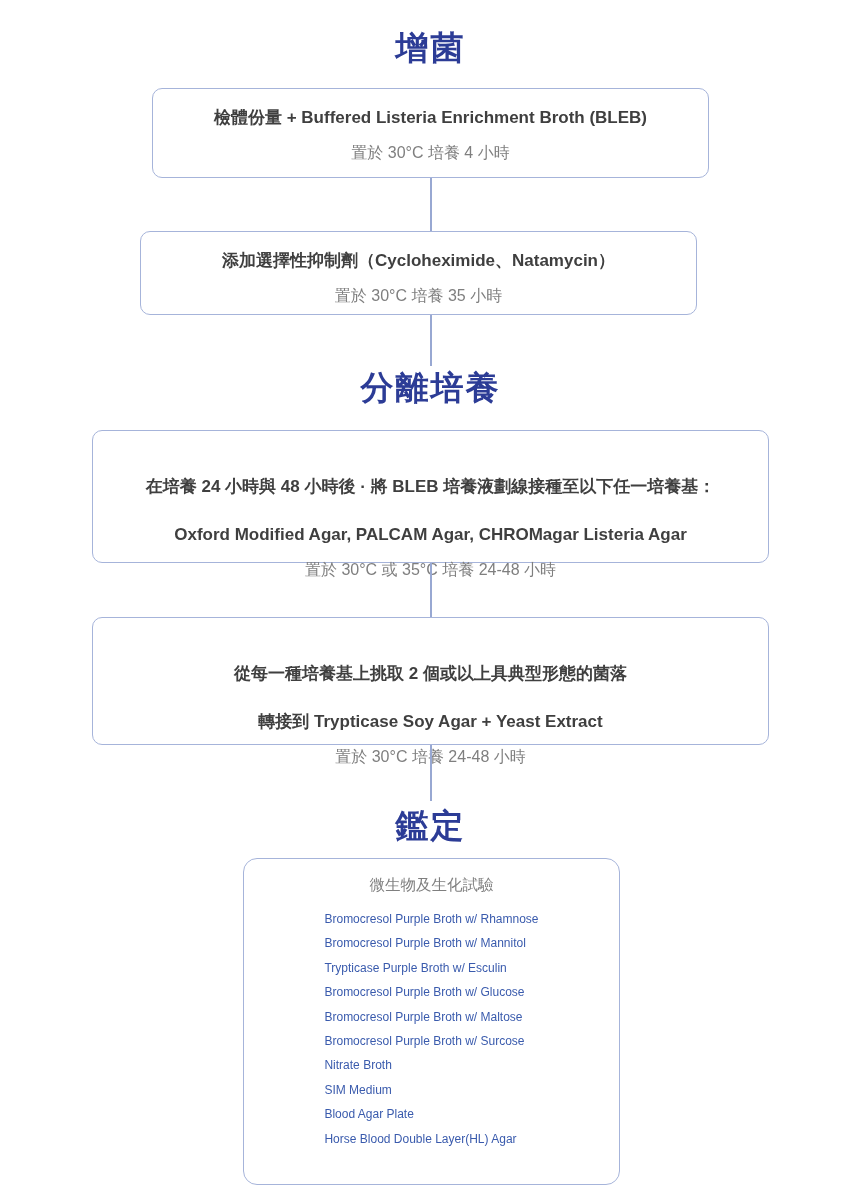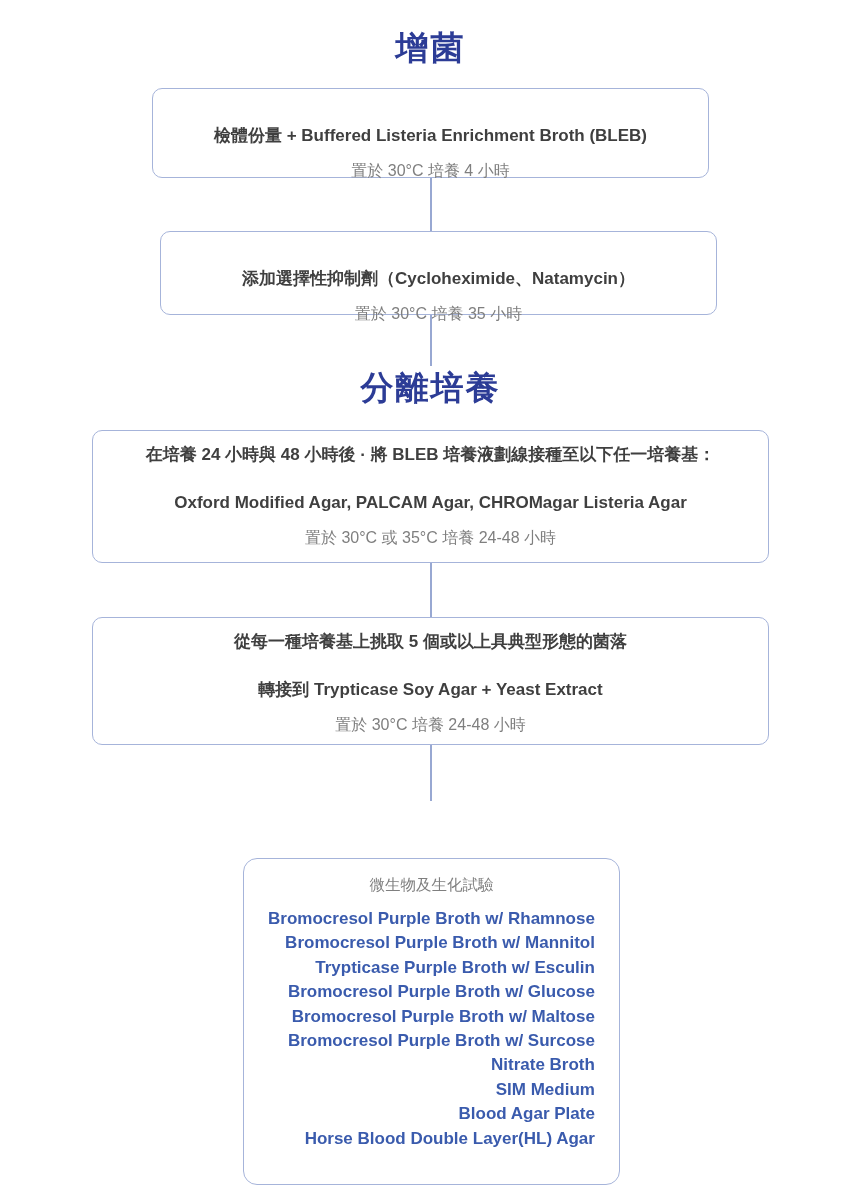--- a/index.html
+++ b/index.html
@@ -43,78 +43,79 @@
     line-height:24px;
   }
   .box .main2{
     font-size:17px;font-weight:bold;color:var(--dark-text);
     line-height:24px;margin-top:24px;
   }
   .box .note{
     font-size:16px;color:var(--gray-text);
     line-height:18px;margin-top:14px;
   }
-  .pad-sm{padding-top:35px;}
-  .pad-lg{padding-top:12px;}
+  .pad-sm{padding-top:17px;}
+  .pad-lg{padding-top:44px;}
   .connector{
     position:absolute;left:430px;width:1.5px;
     background:var(--connector);
   }
   .idbox{border-radius:14px;}
   .id-header{
     font-size:15.5px;color:var(--gray-text);
     line-height:20px;margin-top:16px;
   }
   .media-list{
     list-style:none;margin:12px 0 0 0;padding:0;
   }
   .media-list li{
-    font-size:17px;font-weight:bold;color:var(--item-blue);
-    line-height:24.4px;text-align:right;
+    font-size:12px;font-weight:normal;color:var(--item-blue);
+    line-height:24.4px;text-align:left;
   }
 </style>
 </head>
 <body>
 
 <div class="page">
 
   <h1 class="sec-title" style="top:28px">增菌</h1>
 
   <div class="box pad-sm" style="left:152px;top:88px;width:557px;height:90px">
     <div class="main">檢體份量 + Buffered Listeria Enrichment Broth (BLEB)</div>
     <div class="note">置於 30°C 培養 4 小時</div>
   </div>
 
   <div class="connector" style="top:178px;height:53px"></div>
 
-  <div class="box pad-sm" style="left:160px;top:231px;width:557px;height:84px">
+  <div class="box pad-sm" style="left:140px;top:231px;width:557px;height:84px">
     <div class="main">添加選擇性抑制劑（Cycloheximide、Natamycin）</div>
     <div class="note">置於 30°C 培養 35 小時</div>
   </div>
 
   <div class="connector" style="top:315px;height:51px"></div>
 
   <h1 class="sec-title" style="top:368px">分離培養</h1>
 
   <div class="box pad-lg" style="left:92px;top:430px;width:677px;height:133px">
     <div class="main">在培養 24 小時與 48 小時後 · 將 BLEB 培養液劃線接種至以下任一培養基：</div>
     <div class="main2">Oxford Modified Agar, PALCAM Agar, CHROMagar Listeria Agar</div>
     <div class="note">置於 30°C 或 35°C 培養 24-48 小時</div>
   </div>
 
   <div class="connector" style="top:563px;height:54px"></div>
 
   <div class="box pad-lg" style="left:92px;top:617px;width:677px;height:128px">
-    <div class="main">從每一種培養基上挑取 5 個或以上具典型形態的菌落</div>
+    <div class="main">從每一種培養基上挑取 2 個或以上具典型形態的菌落</div>
     <div class="main2">轉接到 Trypticase Soy Agar + Yeast Extract</div>
     <div class="note">置於 30°C 培養 24-48 小時</div>
   </div>
 
   <div class="connector" style="top:745px;height:56px"></div>
 
+  <h1 class="sec-title" style="top:806px">鑑定</h1>
 
   <div class="box idbox" style="left:243px;top:858px;width:377px;height:327px">
     <div class="id-header">微生物及生化試驗</div>
     <ul class="media-list">
       <li>Bromocresol Purple Broth w/ Rhamnose</li>
       <li>Bromocresol Purple Broth w/ Mannitol</li>
       <li>Trypticase Purple Broth w/ Esculin</li>
       <li>Bromocresol Purple Broth w/ Glucose</li>
       <li>Bromocresol Purple Broth w/ Maltose</li>
       <li>Bromocresol Purple Broth w/ Surcose</li>

